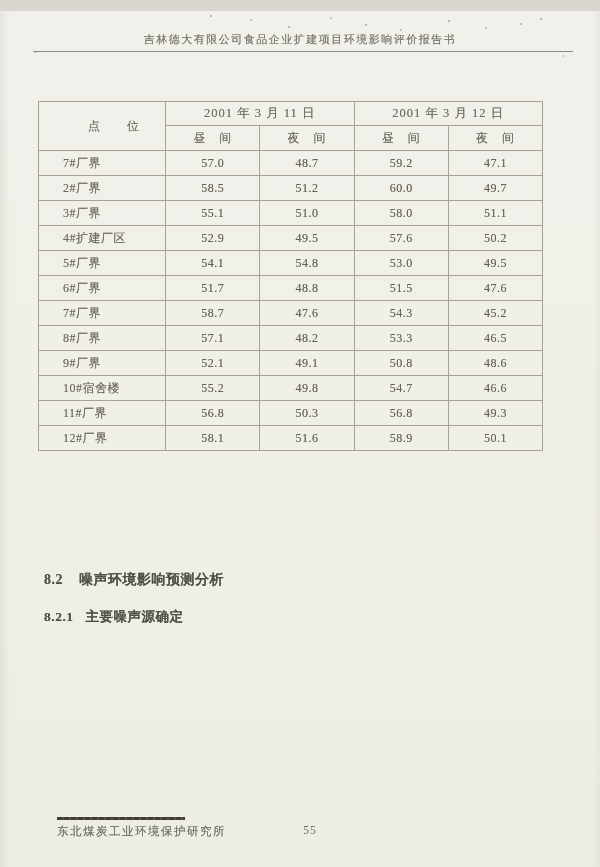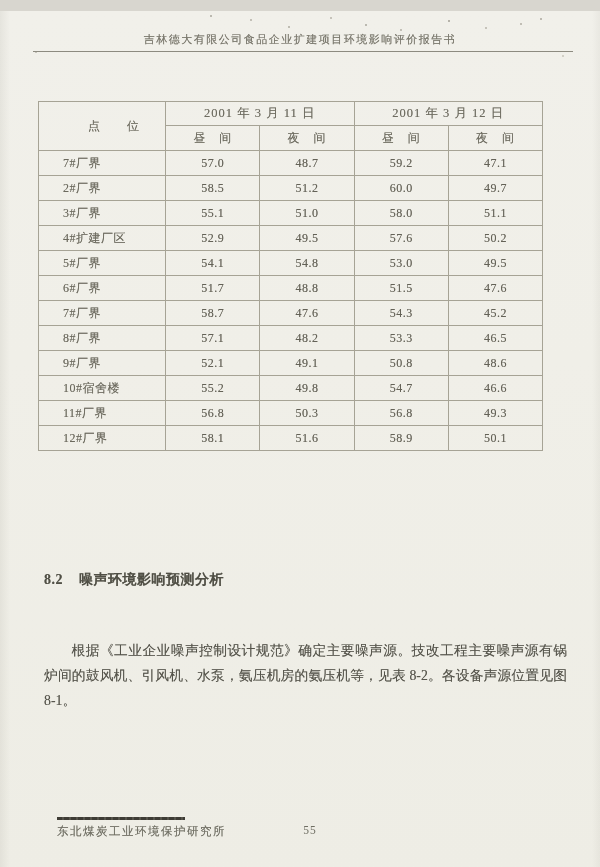--- a/index.html
+++ b/index.html
@@ -177,20 +177,22 @@
       <td class="num">50.1</td>
     </tr>
   </tbody>
     </table>
 
 
   <div class="h82">
     <span class="hnum">8.2</span><span>噪声环境影响预测分析</span>
   </div>
 
+  <div class="h821">
+    <span class="hnum">8.2.1</span><span>主要噪声源确定</span>
+  </div>
 
-  <div class="body-text para2">根据《工业企业噪声控制设计规范》确定主要噪声源。技改工程主要噪声源有锅炉间的鼓风机、引风机、水泵，氨压机房的氨压机等，见表 8-2。各设备声源位置见图 8-1。</div>
 
   <div class="footer-rule"></div>
   <div class="footer-org">东北煤炭工业环境保护研究所</div>
   <div class="footer-page">55</div>
 
 </div>
 
 </body></html>

